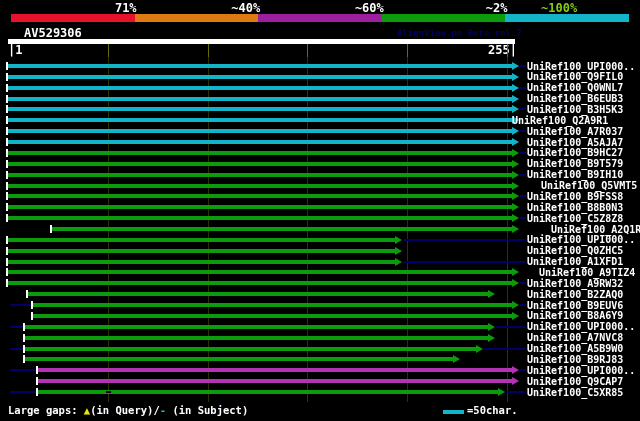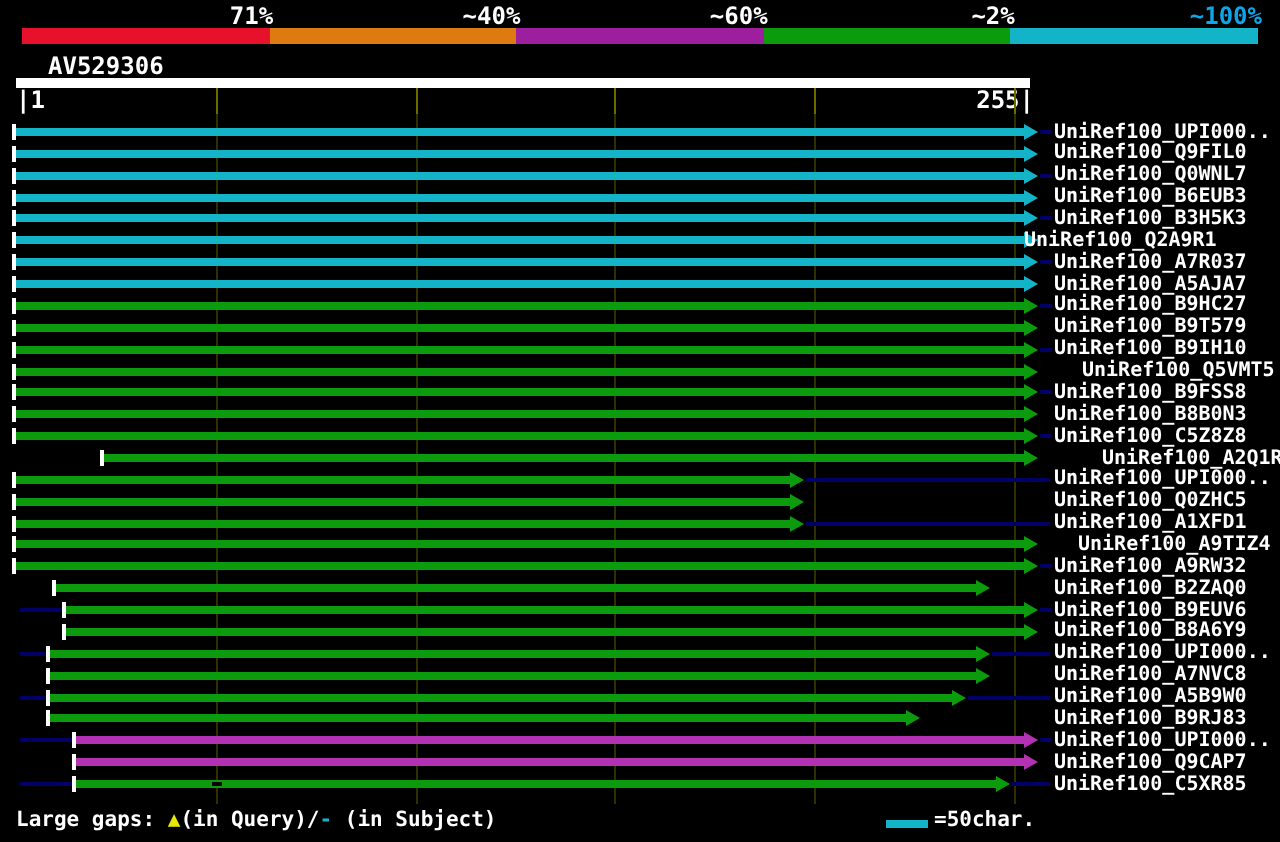--- a/index.html
+++ b/index.html
@@ -21,24 +21,25 @@
   <div id="legend">
       <div class="abs" style="left: 11px; top: 14px; width: 123.6px; height: 8px; background: rgb(232, 17, 43);"></div>
       <div class="abs txt" style="left: 46.6px; top: 2px; width: 90px; text-align: right; color: rgb(255, 255, 255); font-size: 12px; line-height: 12px; white-space: pre;">71%</div>
       <div class="abs" style="left: 134.6px; top: 14px; width: 123.6px; height: 8px; background: rgb(221, 122, 16);"></div>
       <div class="abs txt" style="left: 170.2px; top: 2px; width: 90px; text-align: right; color: rgb(255, 255, 255); font-size: 12px; line-height: 12px; white-space: pre;">~40%</div>
       <div class="abs" style="left: 258.2px; top: 14px; width: 123.6px; height: 8px; background: rgb(158, 31, 158);"></div>
       <div class="abs txt" style="left: 293.8px; top: 2px; width: 90px; text-align: right; color: rgb(255, 255, 255); font-size: 12px; line-height: 12px; white-space: pre;">~60%</div>
       <div class="abs" style="left: 381.8px; top: 14px; width: 123.6px; height: 8px; background: rgb(12, 155, 12);"></div>
       <div class="abs txt" style="left: 417.4px; top: 2px; width: 90px; text-align: right; color: rgb(255, 255, 255); font-size: 12px; line-height: 12px; white-space: pre;">~2%</div>
       <div class="abs" style="left: 505.4px; top: 14px; width: 123.6px; height: 8px; background: rgb(20, 180, 200);"></div>
-      <div class="abs txt" style="left: 541px; top: 2px; width: 90px; text-align: right; color: #0ea5e9; font-size: 12px; line-height: 12px; white-space: pre;">~100%</div>
+      <div class="abs txt" style="left: 541px; top: 2px; width: 90px; color: #84cc16; font-size: 12px; line-height: 12px; white-space: pre;">~100%</div>
     </div>
 
   <div class="abs txt title" style="left:24px;top:27px;">AV529306</div>
+  <div class="abs watermark" style="left:397px;top:28px;color:#000066;font-weight:bold;">AlignView.pm Beta rel.7</div>
 
   <div class="abs" style="left:8px;top:39px;width:507px;height:5px;background:#fff;"></div>
 
   <div class="abs txt scale-label" style="left:8px;top:44px;">|1</div>
   <div class="abs txt scale-label" style="right:123px;top:44px;">255|</div>
 
   <div id="grid">
       <div class="abs" style="left: 108px; top: 44px; width: 1px; height: 358px; background: rgb(47, 47, 0);"></div>
       <div class="abs" style="left: 108px; top: 44px; width: 1px; height: 13px; background: rgb(107, 107, 0);"></div>
       <div class="abs" style="left: 208px; top: 44px; width: 1px; height: 358px; background: rgb(47, 47, 0);"></div>

